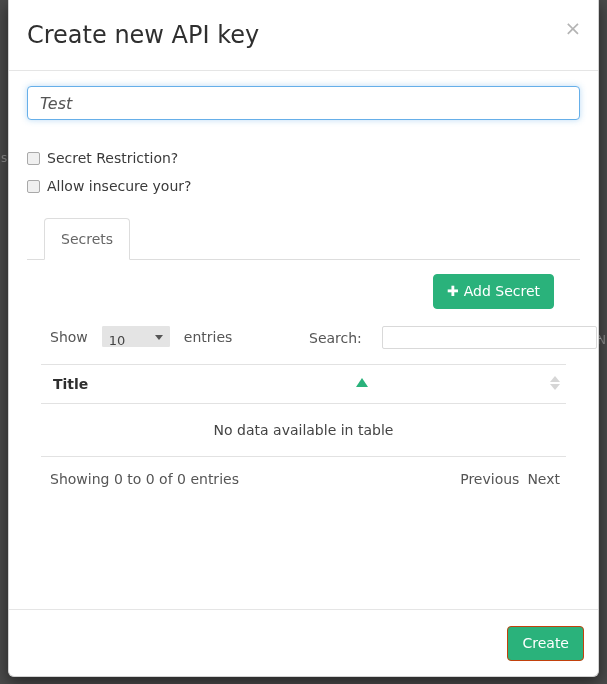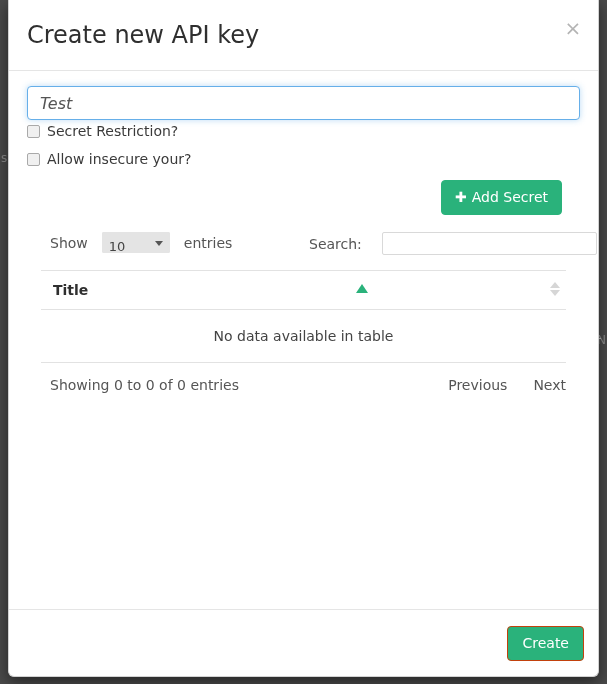--- a/index.html
+++ b/index.html
@@ -103,21 +103,21 @@
     outline: none;
     box-shadow: 0 0 6px rgba(102,175,233,.45);
     font-family: "DejaVu Sans", "Liberation Sans", sans-serif;
     font-style: italic;
   }
 
   
   .checkbox-row {
     display: flex;
     align-items: center;
-    margin-top: 4px;
+    margin-top: 31px;
   }
   .checkbox-row.second { margin-top: 14px; }
   .cbox {
     -webkit-appearance: none;
     appearance: none;
     width: 13px;
     height: 13px;
     margin: 0 7px 0 0;
     border: 1px solid #a9a9a9;
     background: #f0f0f0;
@@ -173,21 +173,21 @@
   .dt-wrap {
     padding: 0 14px;
     position: relative;
   }
   .dt-topbar {
     position: relative;
     height: 62px;
   }
   .btn-add {
     position: absolute;
-    right: 4px;
+    right: 12px;
     top: 14px;
     background: #2ab27b;
     border: 1px solid #2ab27b;
     color: #fff;
     font-size: 14px;
     padding: 7px 13px;
     border-radius: 4px;
     cursor: pointer;
     line-height: 1.35;
     font-family: "DejaVu Sans", "Liberation Sans", sans-serif;
@@ -322,24 +322,24 @@
   }
   .dt-info {
     position: absolute;
     left: 9px;
     top: 14px;
     font-size: 14px;
     color: #555;
   }
   .dt-paginate {
     position: absolute;
-    right: 0;
+    right: 6px;
     top: 14px;
     display: flex;
-    gap: 26px;
+    gap: 8px;
   }
   .page-link {
     font-size: 14px;
     color: #555;
     cursor: pointer;
     text-decoration: none;
   }
 
   
   .modal-footer {
@@ -399,20 +399,23 @@
       <input class="cbox" type="checkbox" id="cb0" style="">
       <label class="cbox-label" for="cb0">Secret Restriction?</label>
     </div>
 
     <div class="checkbox-row second">
       <input class="cbox" type="checkbox" id="cb1" style="">
       <label class="cbox-label" for="cb1">Allow insecure your?</label>
     </div>
 
 
+    <div class="tabs">
+      <div class="tab">Secrets</div>
+    </div>
 
     <div class="dt-wrap">
 
       <div class="dt-topbar">
         <button class="btn-add"><span class="plus">✚</span><span>Add Secret</span></button>
       </div>
 
       <div class="dt-controls">
         <div class="dt-length">
           <span>Show</span>

